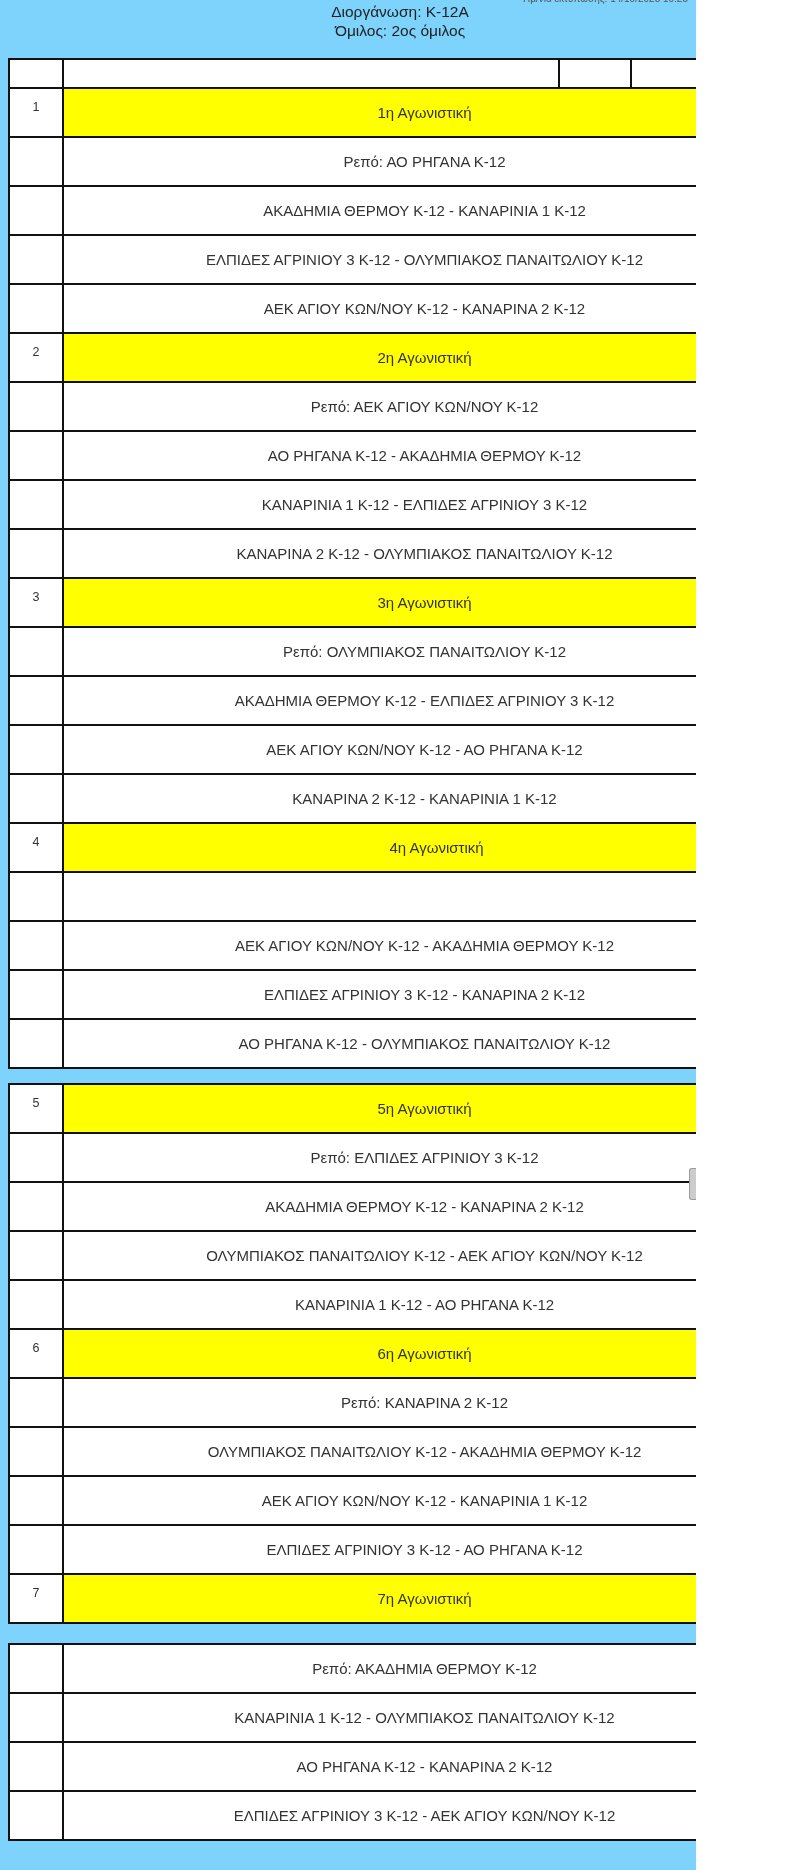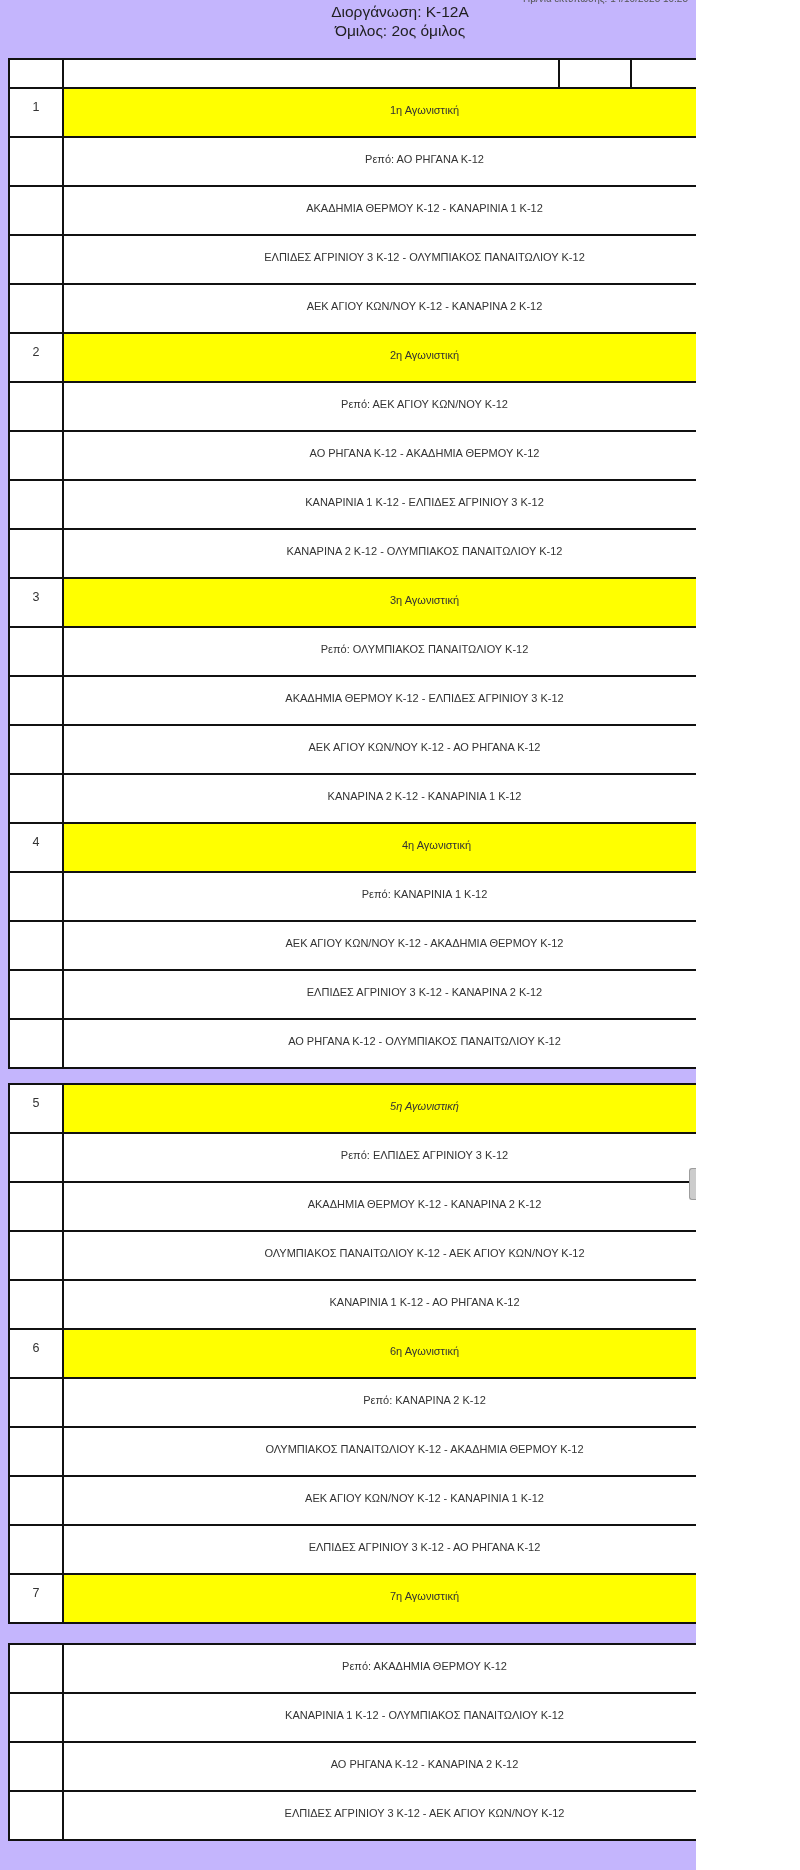--- a/index.html
+++ b/index.html
@@ -1,17 +1,17 @@
 <!DOCTYPE html>
 <html><head>
 <meta charset="utf-8">
 <style>
   html,body{margin:0;padding:0;background:#ffffff;}
   .page{
-    position:relative;width:696px;height:1870px;background:#c4b5fd;overflow:hidden;
+    position:relative;width:696px;height:1870px;background:#7dd3fc;overflow:hidden;
     font-family:"Liberation Sans", sans-serif;color:#333333;
   }
   .title-block{
     position:absolute;top:2px;left:0;width:800px;text-align:center;
     font-size:15.5px;line-height:19px;color:#1f1f1f;
   }
   .title-line{white-space:nowrap;}
   .print-info{
     position:absolute;top:0;right:8px;width:270px;height:5px;overflow:hidden;
     font-size:10px;color:#555555;text-align:right;
@@ -30,21 +30,21 @@
   }
   .row:first-child{border-top:none;height:47px;}
   .row--header{height:27px !important;}
   .cell-num{
     width:54px;flex:0 0 54px;box-sizing:border-box;border-right:2px solid #111111;
     text-align:center;padding-top:11px;font-size:12.5px;color:#333333;background:#ffffff;
   }
   .row--header .cell-num{padding-top:4px;}
   .cell-main{
     flex:1 1 auto;text-align:center;padding-top:15px;box-sizing:border-box;
-    font-size:11px;color:#333333;white-space:nowrap;overflow:hidden;
+    font-size:15px;color:#333333;white-space:nowrap;overflow:hidden;
   }
   .hcell{flex:0 0 auto;box-sizing:border-box;border-left:2px solid #111111;}
   .hcell--1{width:72px;}
   .hcell--2{width:73px;}
   .hcell--3{width:82px;}
   .scrollbar-thumb{
     position:absolute;right:0;top:1168px;width:7px;height:32px;
     background:#cccccc;border:1px solid #9d9d9d;border-right:none;
     border-radius:3px 0 0 3px;box-sizing:border-box;
   }
@@ -130,39 +130,38 @@
       <div class="row row--match">
         <div class="cell-num"></div>
         <div class="cell-main">ΚΑΝΑΡΙΝΑ 2 Κ-12 - ΚΑΝΑΡΙΝΙΑ 1 Κ-12</div>
       </div>
       <div class="row row--round">
         <div class="cell-num">4</div>
         <div class="cell-main" style="background: rgb(255, 255, 0); padding-left: 24px;">4η Αγωνιστική</div>
       </div>
       <div class="row row--bye">
         <div class="cell-num"></div>
-        <div class="cell-main">Ρεπό: ΚΑΝΑΡΙΝΙΑ 1 Κ-12</div>
       </div>
       <div class="row row--match">
         <div class="cell-num"></div>
         <div class="cell-main">ΑΕΚ ΑΓΙΟΥ ΚΩΝ/ΝΟΥ Κ-12 - ΑΚΑΔΗΜΙΑ ΘΕΡΜΟΥ Κ-12</div>
       </div>
       <div class="row row--match">
         <div class="cell-num"></div>
         <div class="cell-main">ΕΛΠΙΔΕΣ ΑΓΡΙΝΙΟΥ 3 Κ-12 - ΚΑΝΑΡΙΝΑ 2 Κ-12</div>
       </div>
       <div class="row row--match">
         <div class="cell-num"></div>
         <div class="cell-main">ΑΟ ΡΗΓΑΝΑ Κ-12 - ΟΛΥΜΠΙΑΚΟΣ ΠΑΝΑΙΤΩΛΙΟΥ Κ-12</div>
       </div>
     </div>
   <div class="sched-table sched-table--2">
       <div class="row row--round">
         <div class="cell-num">5</div>
-        <div class="cell-main" style="background: rgb(255, 255, 0); font-style: italic;">5η Αγωνιστική</div>
+        <div class="cell-main" style="background: rgb(255, 255, 0);">5η Αγωνιστική</div>
       </div>
       <div class="row row--bye">
         <div class="cell-num"></div>
         <div class="cell-main">Ρεπό: ΕΛΠΙΔΕΣ ΑΓΡΙΝΙΟΥ 3 Κ-12</div>
       </div>
       <div class="row row--match">
         <div class="cell-num"></div>
         <div class="cell-main">ΑΚΑΔΗΜΙΑ ΘΕΡΜΟΥ Κ-12 - ΚΑΝΑΡΙΝΑ 2 Κ-12</div>
       </div>
       <div class="row row--match">

